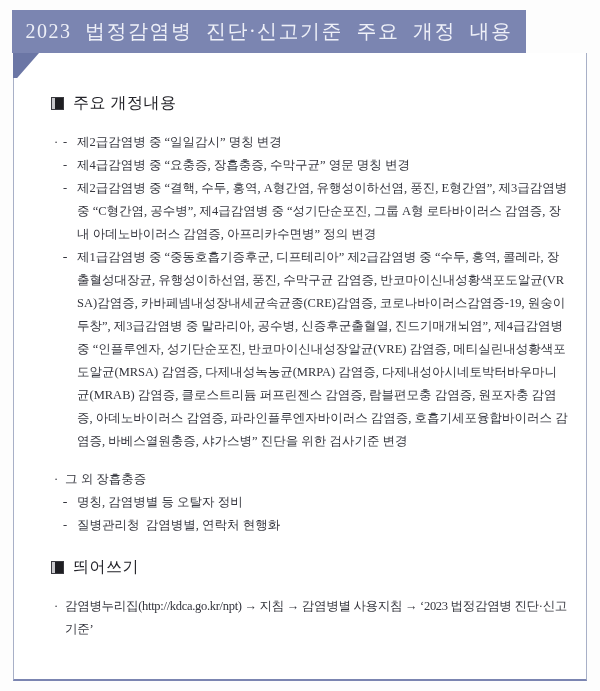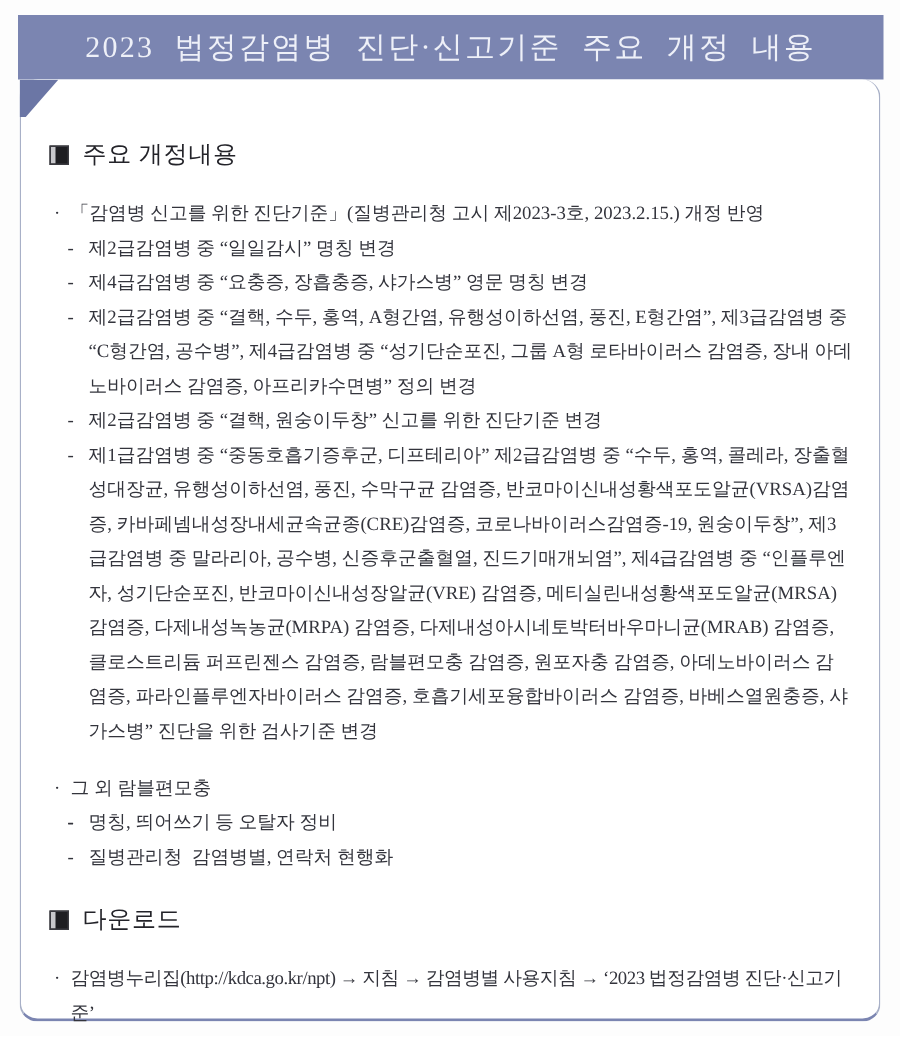--- a/index.html
+++ b/index.html
@@ -6,38 +6,37 @@
   html,body { background:#ffffff; }
   body {
     width:600px; height:691px; overflow:hidden;
     font-family:"Liberation Serif","DejaVu Serif",serif;
     color:#33343c;
   }
   .page { position:relative; width:600px; height:691px; background:#fdfdfd; }
 
   
   .title-bar {
-    position:absolute; left:12px; top:10px; width:577px; height:43px;
+    position:absolute; left:12px; top:10px; width:514px; height:43px;
     background:#7b85b1;
     display:flex; align-items:center; justify-content:center;
   }
   .title-bar .title-text {
     color:#eef0f8; font-size:20px; letter-spacing:1.5px; word-spacing:7px;
     white-space:nowrap;
   }
 
   
   .content-box {
     position:absolute; left:13px; top:53px; width:574px; height:628px;
     background:#ffffff;
     border-left:1px solid #a8b0c7;
     border-right:1px solid #a8b0c7;
     border-bottom:2px solid #7b85b1;
-    padding:40px 18px 0 2px;
-    border-radius:12px;
+    padding:40px 18px 0 20px;
   }
   .fold {
     position:absolute; left:-1px; top:0; width:26px; height:25px;
     background:#6b76a5;
     clip-path:polygon(0 0, 100% 0, 16% 100%, 0 100%);
   }
 
   
   .sec-heading { display:flex; align-items:center; margin-bottom:17px; }
   .sq-icon {
@@ -75,38 +74,38 @@
 
   <div class="content-box">
     <div class="fold"></div>
     <div>
         <section class="section section-revisions">
           <div class="sec-heading">
             <span class="sq-icon"></span>
             <span class="sec-heading-text">주요 개정내용</span>
           </div>
           <div class="group">
-            <div class="bullet-line"><span class="marker">·</span><span class="bullet-text">「감염병 신고를 위한 진단기준」(질병관리청 고시 제2023-3호, 2023.2.15.) 개정 반영</span></div>
+            <div class="bullet-line"><span class="marker">·</span></div>
             <div class="dash-item"><span class="marker">-</span><span class="item-text">제2급감염병 중 “일일감시” 명칭 변경</span></div>
-            <div class="dash-item"><span class="marker">-</span><span class="item-text">제4급감염병 중 “요충증, 장흡충증, 샤가스병” 영문 명칭 변경</span></div>
+            <div class="dash-item"><span class="marker">-</span><span class="item-text">제4급감염병 중 “요충증, 장흡충증, 수막구균” 영문 명칭 변경</span></div>
             <div class="dash-item"><span class="marker">-</span><span class="item-text">제2급감염병 중 “결핵, 수두, 홍역, A형간염, 유행성이하선염, 풍진, E형간염”, 제3급감염병 중 “C형간염, 공수병”, 제4급감염병 중 “성기단순포진, 그룹 A형 로타바이러스 감염증, 장내 아데노바이러스 감염증, 아프리카수면병” 정의 변경</span></div>
-            <div class="dash-item"><span class="marker">-</span><span class="item-text">제2급감염병 중 “결핵, 원숭이두창” 신고를 위한 진단기준 변경</span></div>
+            <div class="dash-item"><span class="marker">-</span></div>
             <div class="dash-item"><span class="marker">-</span><span class="item-text">제1급감염병 중 “중동호흡기증후군, 디프테리아” 제2급감염병 중 “수두, 홍역, 콜레라, 장출혈성대장균, 유행성이하선염, 풍진, 수막구균 감염증, 반코마이신내성황색포도알균(VRSA)감염증, 카바페넴내성장내세균속균종(CRE)감염증, 코로나바이러스감염증-19, 원숭이두창”, 제3급감염병 중 말라리아, 공수병, 신증후군출혈열, 진드기매개뇌염”, 제4급감염병 중 “인플루엔자, 성기단순포진, 반코마이신내성장알균(VRE) 감염증, 메티실린내성황색포도알균(MRSA) 감염증, 다제내성녹농균(MRPA) 감염증, 다제내성아시네토박터바우마니균(MRAB) 감염증, 클로스트리듐 퍼프린젠스 감염증, 람블편모충 감염증, 원포자충 감염증, 아데노바이러스 감염증, 파라인플루엔자바이러스 감염증, 호흡기세포융합바이러스 감염증, 바베스열원충증, 샤가스병” 진단을 위한 검사기준 변경</span></div>
           </div>
           <div class="group">
-            <div class="bullet-line"><span class="marker">·</span><span class="bullet-text">그 외 람블편모충</span></div>
+            <div class="bullet-line"><span class="marker">·</span><span class="bullet-text">그 외 장흡충증</span></div>
             <div class="dash-item"><span class="marker">-</span></div>
-            <div class="dash-item"><span class="marker">-</span><span class="item-text">명칭, 띄어쓰기 등 오탈자 정비</span></div>
+            <div class="dash-item"><span class="marker">-</span><span class="item-text">명칭, 감염병별 등 오탈자 정비</span></div>
             <div class="dash-item"><span class="marker">-</span><span class="item-text">질병관리청  감염병별, 연락처 현행화</span></div>
           </div>
         </section>
         <section class="section section-download">
           <div class="sec-heading">
             <span class="sq-icon"></span>
-            <span class="sec-heading-text">다운로드</span>
+            <span class="sec-heading-text">띄어쓰기</span>
           </div>
           <div class="group">
             <div class="bullet-line"><span class="marker">·</span><span class="bullet-text">감염병누리집(http://kdca.go.kr/npt) → 지침 → 감염병별 사용지침 → ‘2023 법정감염병 진단·신고기준’</span></div>
           </div>
         </section>
       </div>
   </div>
 
 </div>
 

